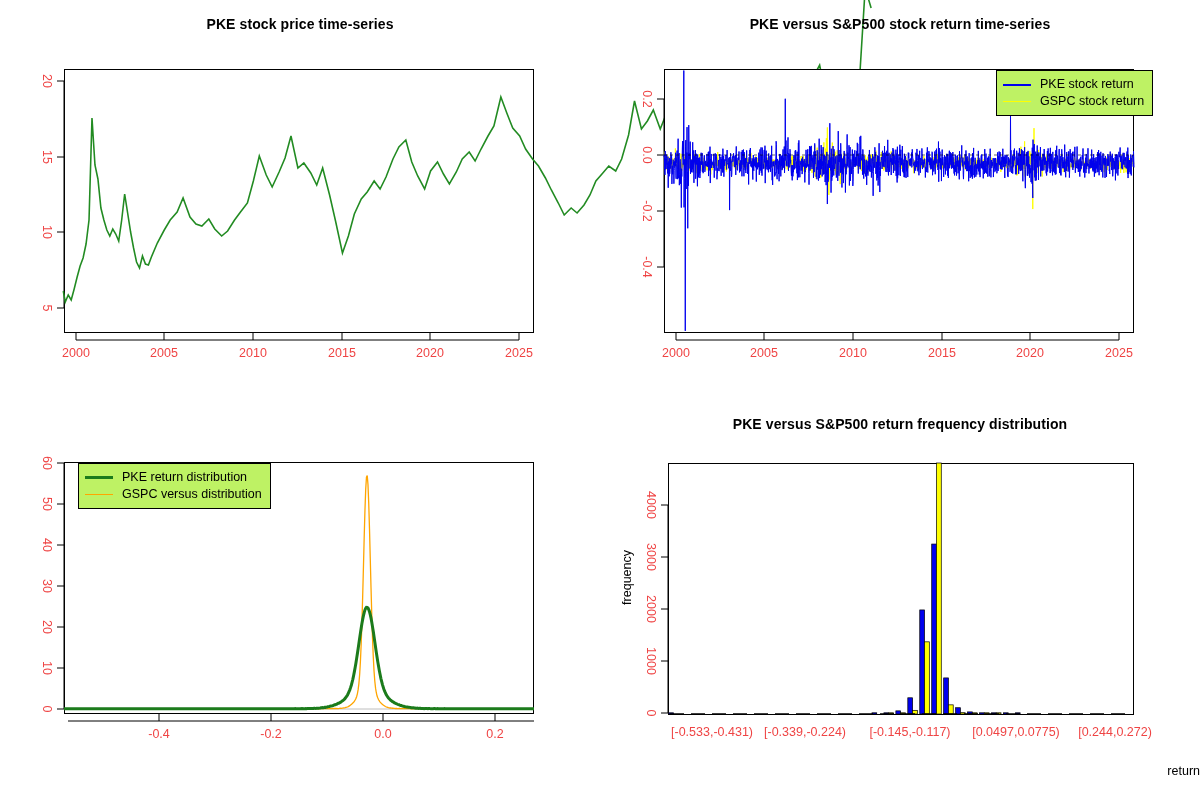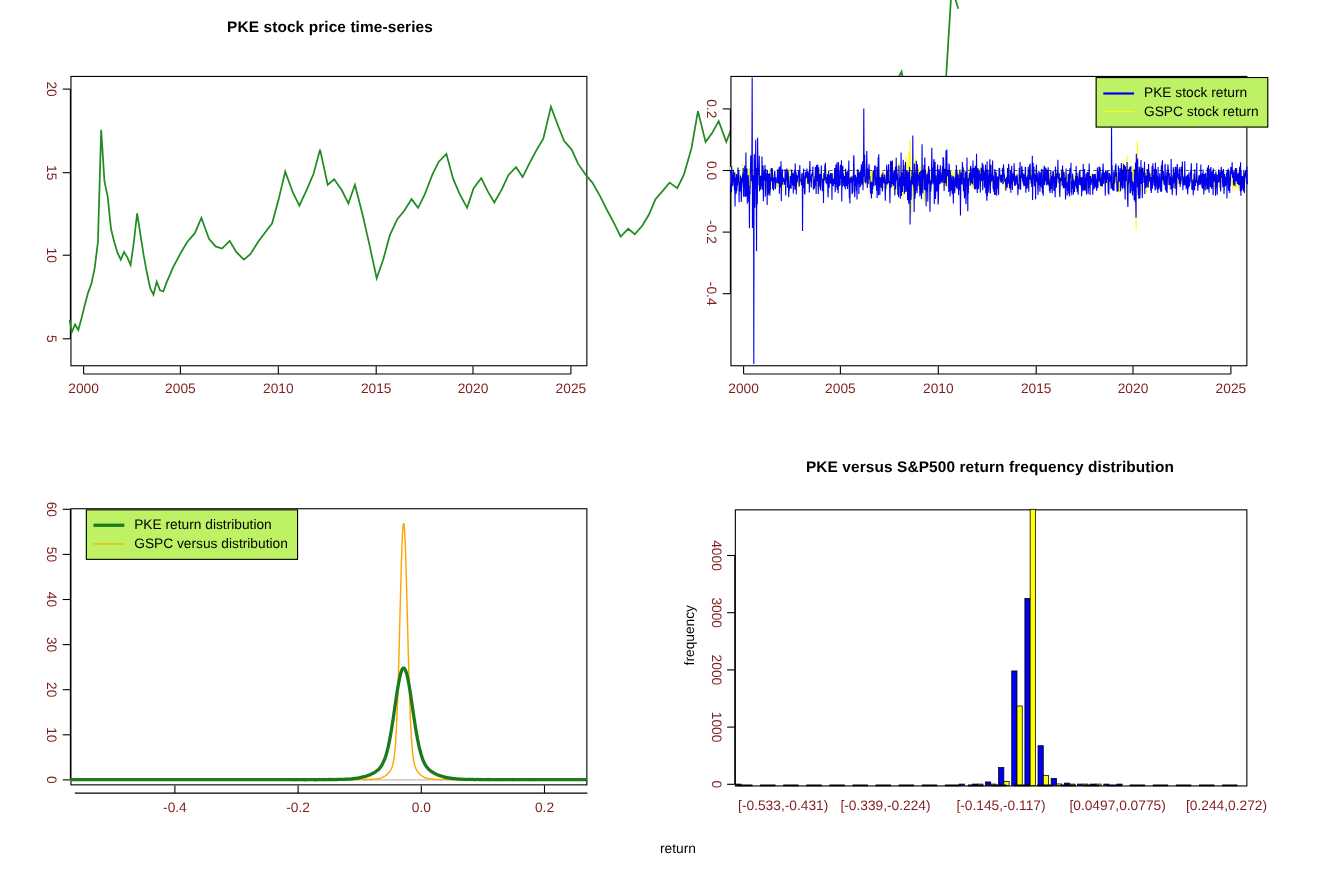--- a/index.html
+++ b/index.html
@@ -8,21 +8,21 @@
   .grid{position:relative;width:1200px;height:800px;}
   .panel{position:absolute;width:600px;height:400px;}
   .p-tl{left:0;top:0}   .p-tr{left:600px;top:0}
   .p-bl{left:0;top:400px} .p-br{left:600px;top:400px}
 
   .ptitle{position:absolute;left:0;top:16px;width:600px;text-align:center;
           font-size:14px;font-weight:bold;letter-spacing:.1px;}
   .box{position:absolute;border:1px solid #000;box-sizing:border-box;background:#fff;}
   svg{position:absolute;left:0;top:0;overflow:visible;}
 
-  .tick{position:absolute;font-size:12.5px;color:#7f1d1d;white-space:nowrap;}
+  .tick{position:absolute;font-size:12.5px;color:#ef4444;white-space:nowrap;}
   .tick.x{transform:translateX(-50%);}
   .tick.y{transform:translate(-100%,-50%);writing-mode:vertical-rl;
           text-orientation:mixed;transform-origin:center;}
   .ylab-rot{position:absolute;font-size:12.5px;writing-mode:vertical-rl;
             transform:rotate(180deg);white-space:nowrap;}
   .axlab{position:absolute;font-size:12.5px;text-align:center;}
 
   .legend{position:absolute;border:1px solid #000;background:#bef264;
           padding:5px 8px 5px 6px;box-sizing:border-box;}
   .lgrow{display:flex;align-items:center;height:17px;white-space:nowrap;}
@@ -91,20 +91,21 @@
     <div class="tick y" style="left:54px;top:81px">20</div>
     <div class="tick x" style="left:76px;top:346px">2000</div>
     <div class="tick x" style="left:164px;top:346px">2005</div>
     <div class="tick x" style="left:253px;top:346px">2010</div>
     <div class="tick x" style="left:342px;top:346px">2015</div>
     <div class="tick x" style="left:430px;top:346px">2020</div>
     <div class="tick x" style="left:519px;top:346px">2025</div>
   </div>
 
   <div class="panel p-tr">
+    <div class="ptitle">PKE versus S&amp;P500 stock return time-series</div>
     <div class="box" style="left:64px;top:69px;width:470px;height:264px;"></div>
     <svg width="600" height="400">
       <g stroke="#000" stroke-width="1">
         <line x1="57" y1="267" x2="64" y2="267"></line>
         <line x1="57" y1="211" x2="64" y2="211"></line>
         <line x1="57" y1="155" x2="64" y2="155"></line>
         <line x1="57" y1="99" x2="64" y2="99"></line>
         <line x1="64" y1="99" x2="64" y2="267"></line>
       </g>
       <g stroke="#000" stroke-width="1">
@@ -235,21 +236,21 @@
         </g>
       <line x1="70" y1="314" x2="532" y2="314" stroke="#000" stroke-width="1.6" stroke-dasharray="14,7"></line>
     </svg>
     <div class="tick y" style="left:58px;top:313px">0</div>
     <div class="tick y" style="left:58px;top:261px">1000</div>
     <div class="tick y" style="left:58px;top:209px">2000</div>
     <div class="tick y" style="left:58px;top:157px">3000</div>
     <div class="tick y" style="left:58px;top:105px">4000</div>
 
     <div class="ylab-rot" style="left:20px;top:150px">frequency</div>
-    <div class="axlab" style="left:0;top:364px;width:600px;text-align:left">return</div>
+    <div class="axlab" style="left:0;top:364px;width:600px;text-align:right">return</div>
 
     <div class="tick x" style="left:112px;top:325px">[-0.533,-0.431)</div>
     <div class="tick x" style="left:205px;top:325px">[-0.339,-0.224)</div>
     <div class="tick x" style="left:310px;top:325px">[-0.145,-0.117)</div>
     <div class="tick x" style="left:416px;top:325px">[0.0497,0.0775)</div>
     <div class="tick x" style="left:515px;top:325px">[0.244,0.272)</div>
 
   </div>
 
 </div>

